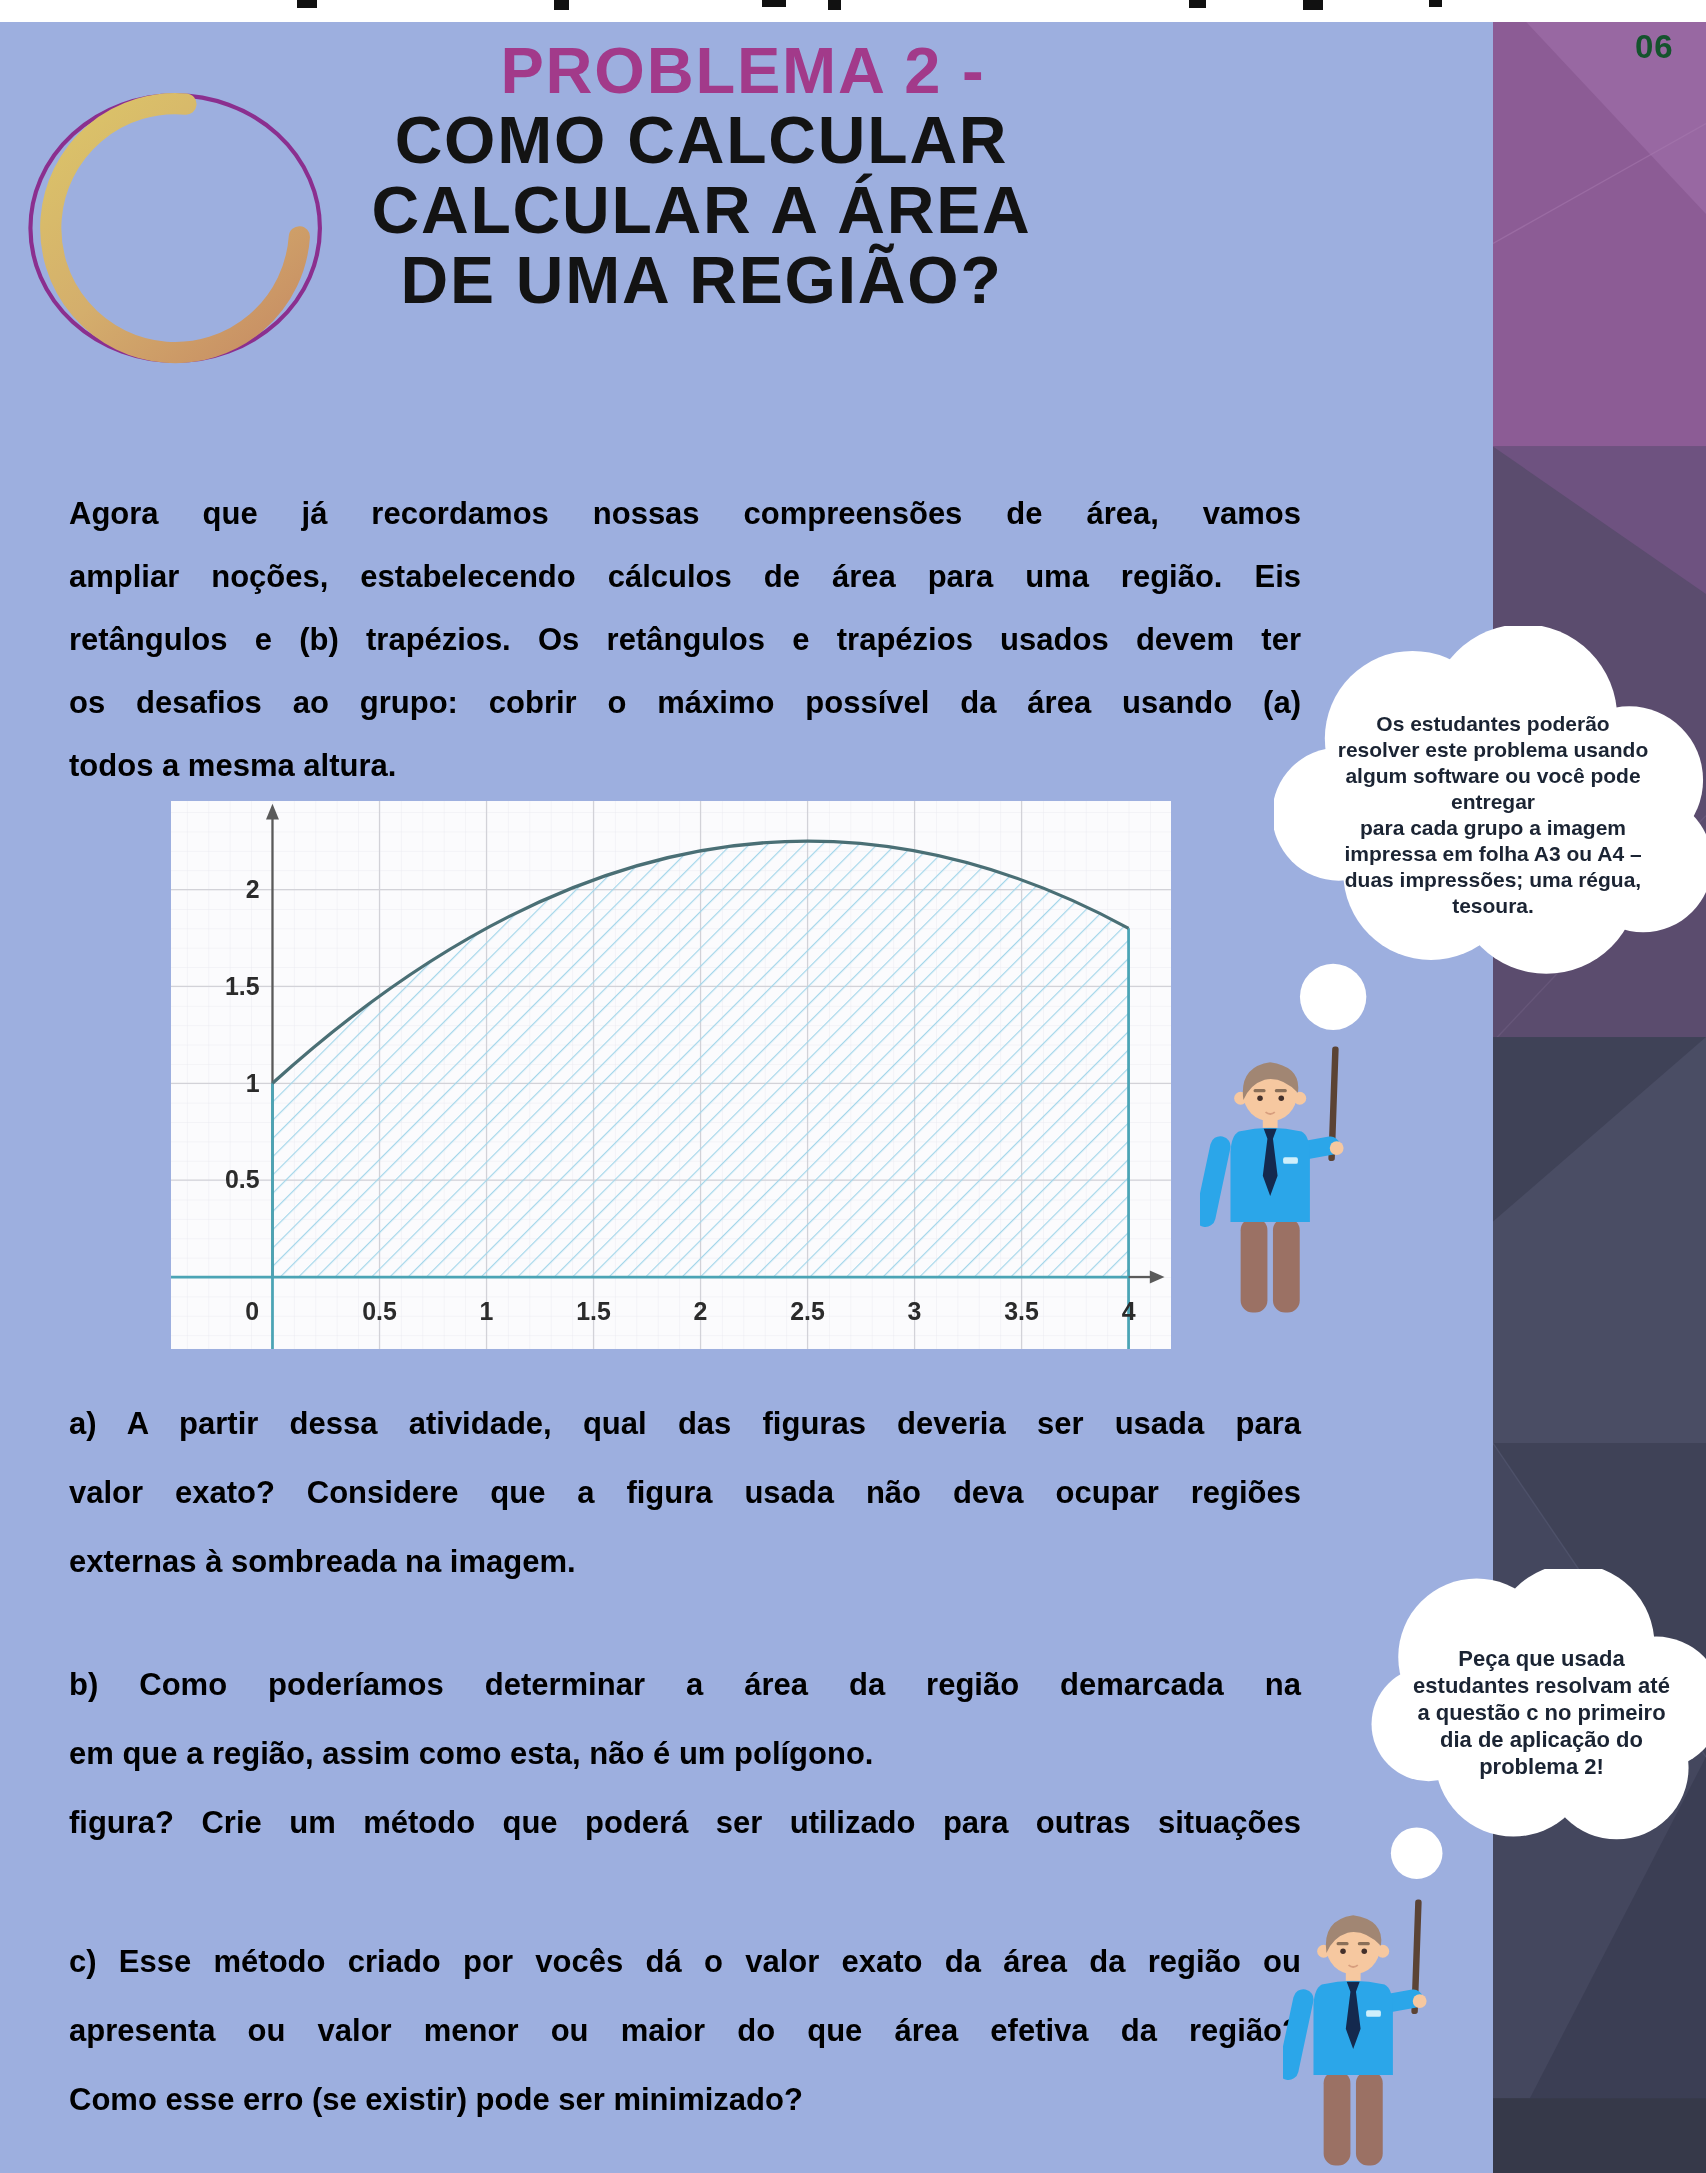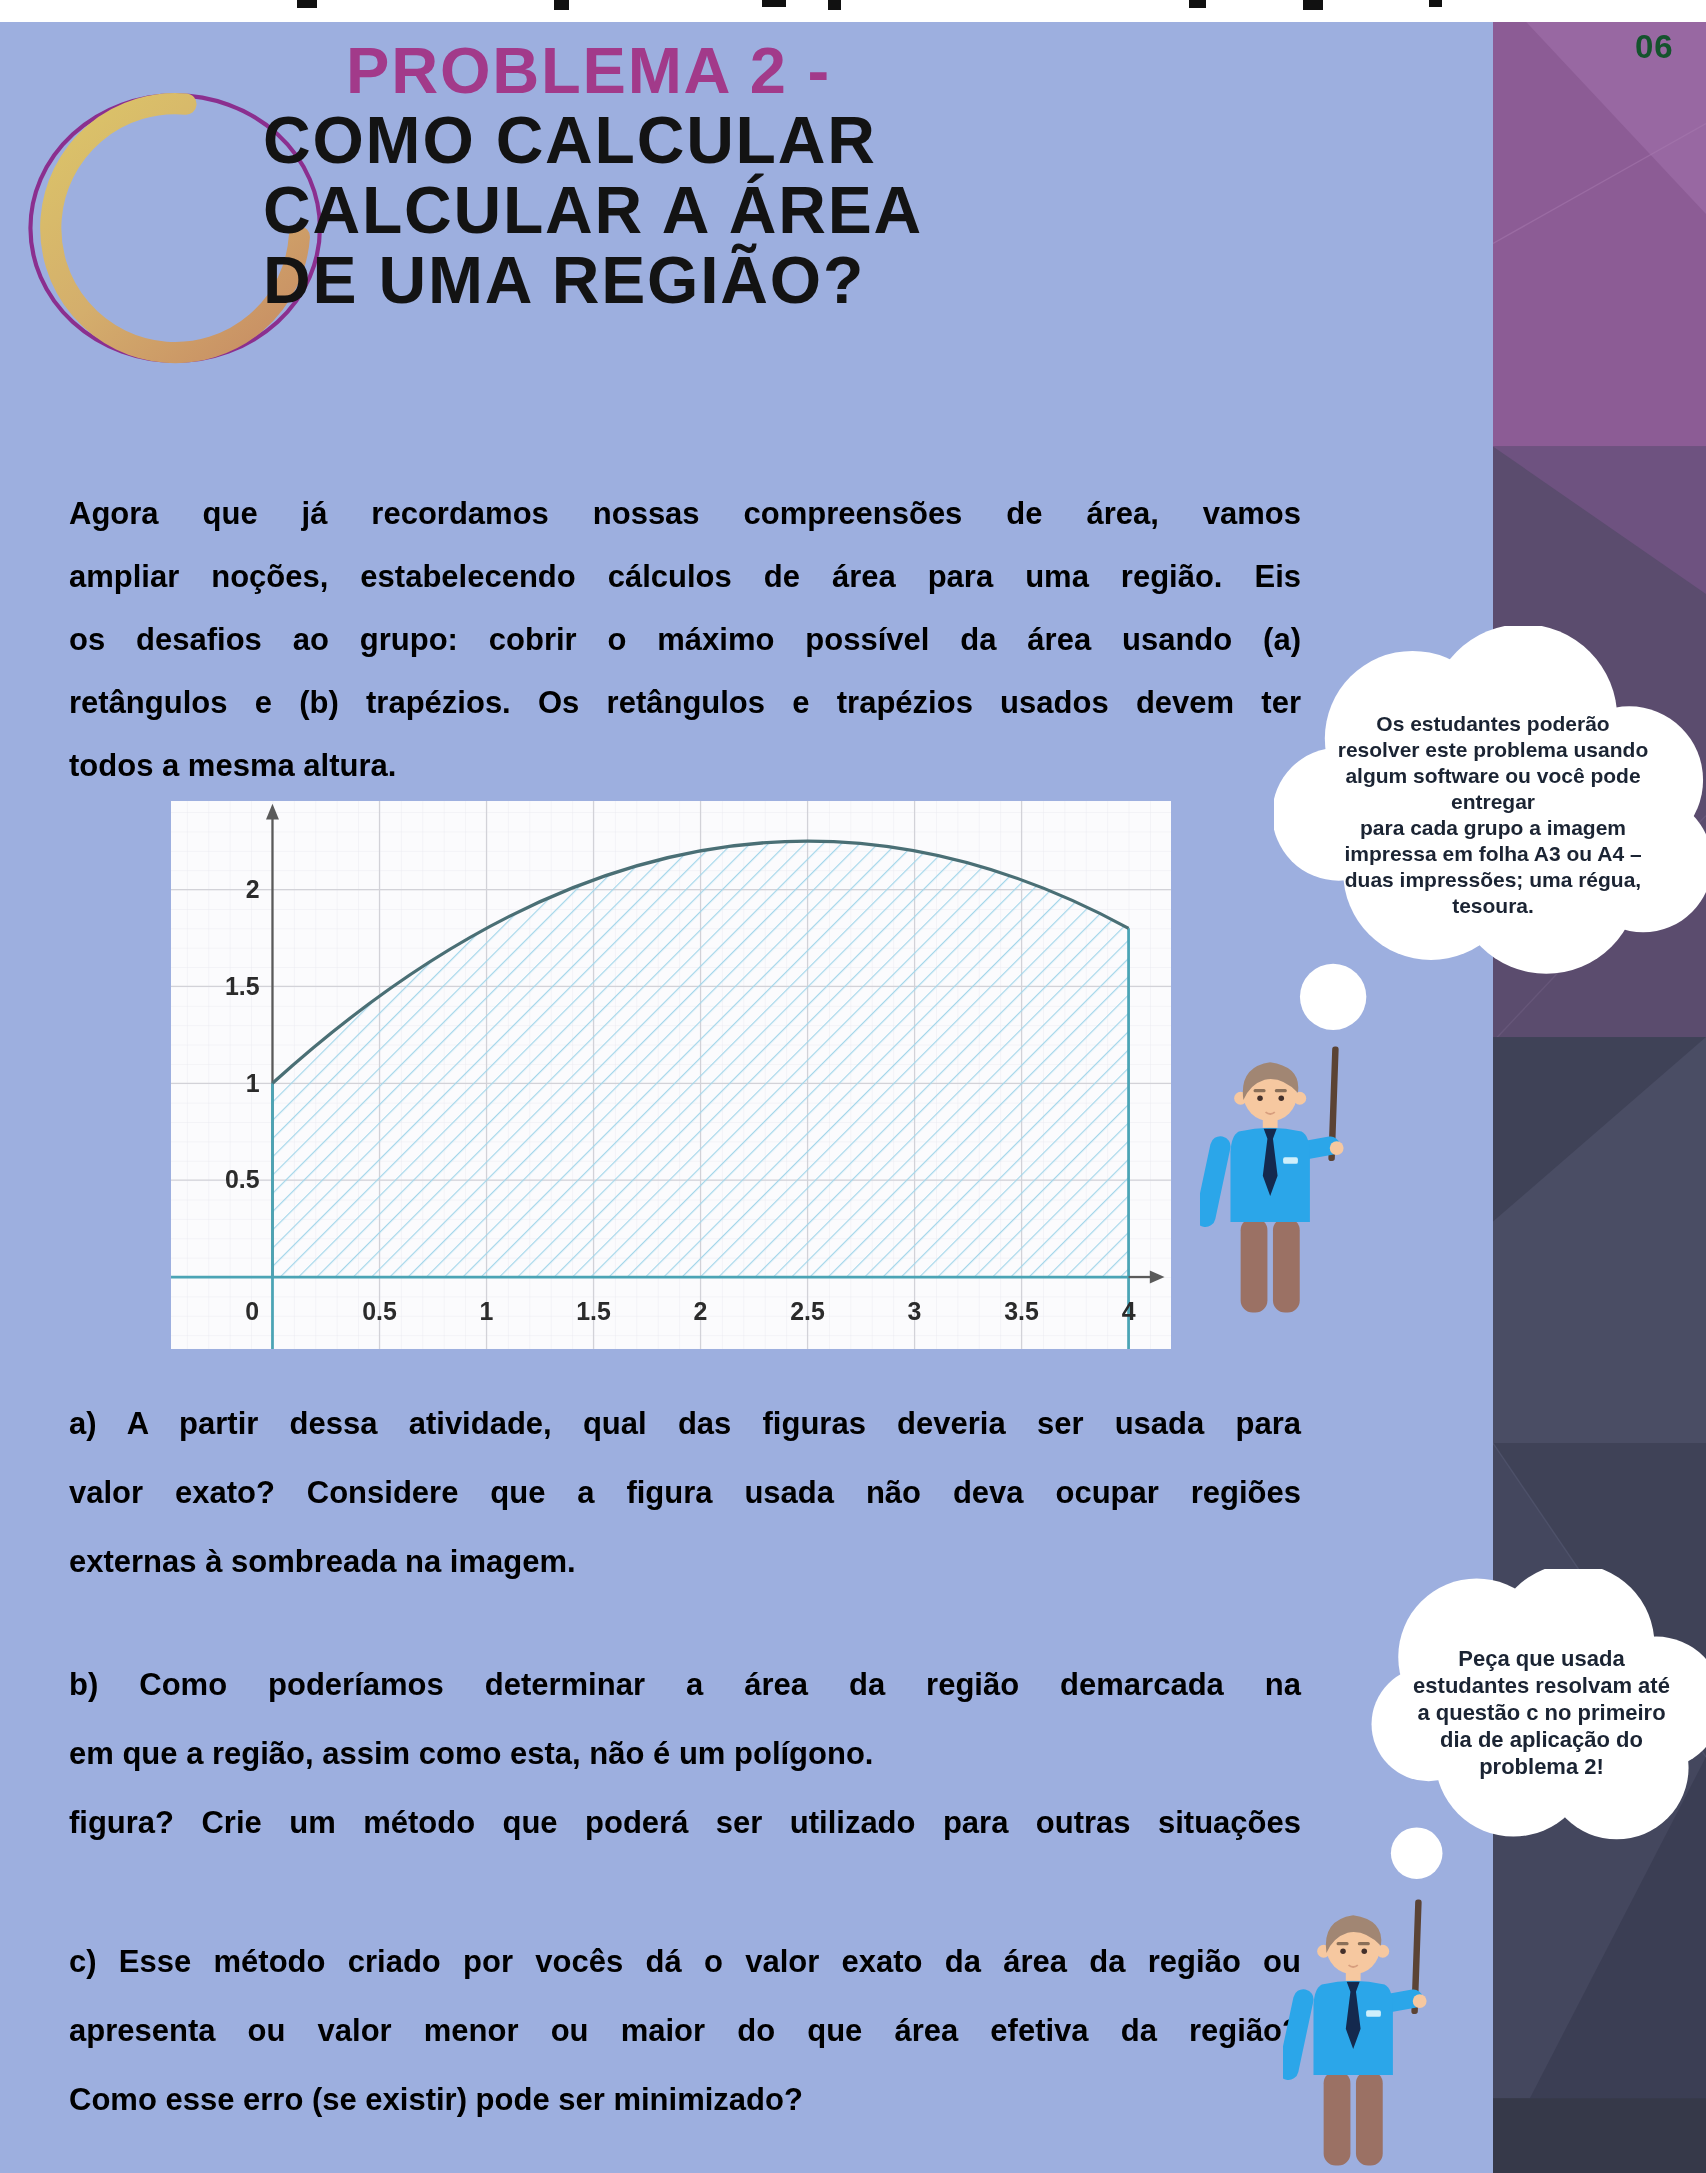--- a/index.html
+++ b/index.html
@@ -13,21 +13,21 @@
 
   
   .sidebar { position:absolute; left:1493px; top:22px; width:213px; height:2151px; z-index:1; }
   .pagenum { position:absolute; left:1635px; top:28px; width:55px; font-size:33px; font-weight:bold;
              color:#14532d; z-index:7; letter-spacing:0.9px; }
 
   
   .logo { position:absolute; left:23px; top:88px; z-index:2; }
 
   
-  .titleblock { position:absolute; left:263px; top:37px; width:877px; text-align:left; z-index:3;
+  .titleblock { position:absolute; left:263px; top:37px; width:877px; text-align:center; z-index:3;
                 font-weight:bold; letter-spacing:1.8px; }
   .kicker { font-size:65px; line-height:68px; color:#A23A8A; padding-left:83px; }
   .tline  { font-size:66px; line-height:70px; color:#131313; }
 
   
   .para { position:absolute; left:69px; width:1232px; z-index:3; color:#000000; }
   .para .line { font-size:31px; font-weight:bold; line-height:63px;
                 text-align:justify; text-align-last:justify; white-space:normal; }
   .para .line.last { text-align-last:left; }
   .q .line { line-height:69px; }
@@ -98,22 +98,22 @@
   <div class="titleblock">
     <div class="kicker">PROBLEMA 2 -</div>
     <div class="tline">COMO CALCULAR</div>
     <div class="tline">CALCULAR A ÁREA</div>
     <div class="tline">DE UMA REGIÃO?</div>
   </div>
 
   <div class="para intro">
     <div class="line">Agora que já recordamos nossas compreensões de área, vamos</div>
     <div class="line">ampliar noções, estabelecendo cálculos de área para uma região. Eis</div>
+    <div class="line">retângulos e (b) trapézios. Os retângulos e trapézios usados devem ter</div>
     <div class="line">os desafios ao grupo: cobrir o máximo possível da área usando (a)</div>
-    <div class="line">retângulos e (b) trapézios. Os retângulos e trapézios usados devem ter</div>
     <div class="line last">todos a mesma altura.</div>
   </div>
 
   <div class="graph">
     <svg width="1000" height="548" viewBox="0 0 1084 594">
       <defs>
         <pattern id="mgrid" width="23.2" height="21" patternUnits="userSpaceOnUse" x="110" y="96">
           <path d="M23.2,0 H0 V21" fill="none" stroke="#EAEAF0" stroke-width="1"></path>
         </pattern>
         <pattern id="hatch" width="14" height="14" patternUnits="userSpaceOnUse" patternTransform="rotate(45)">

